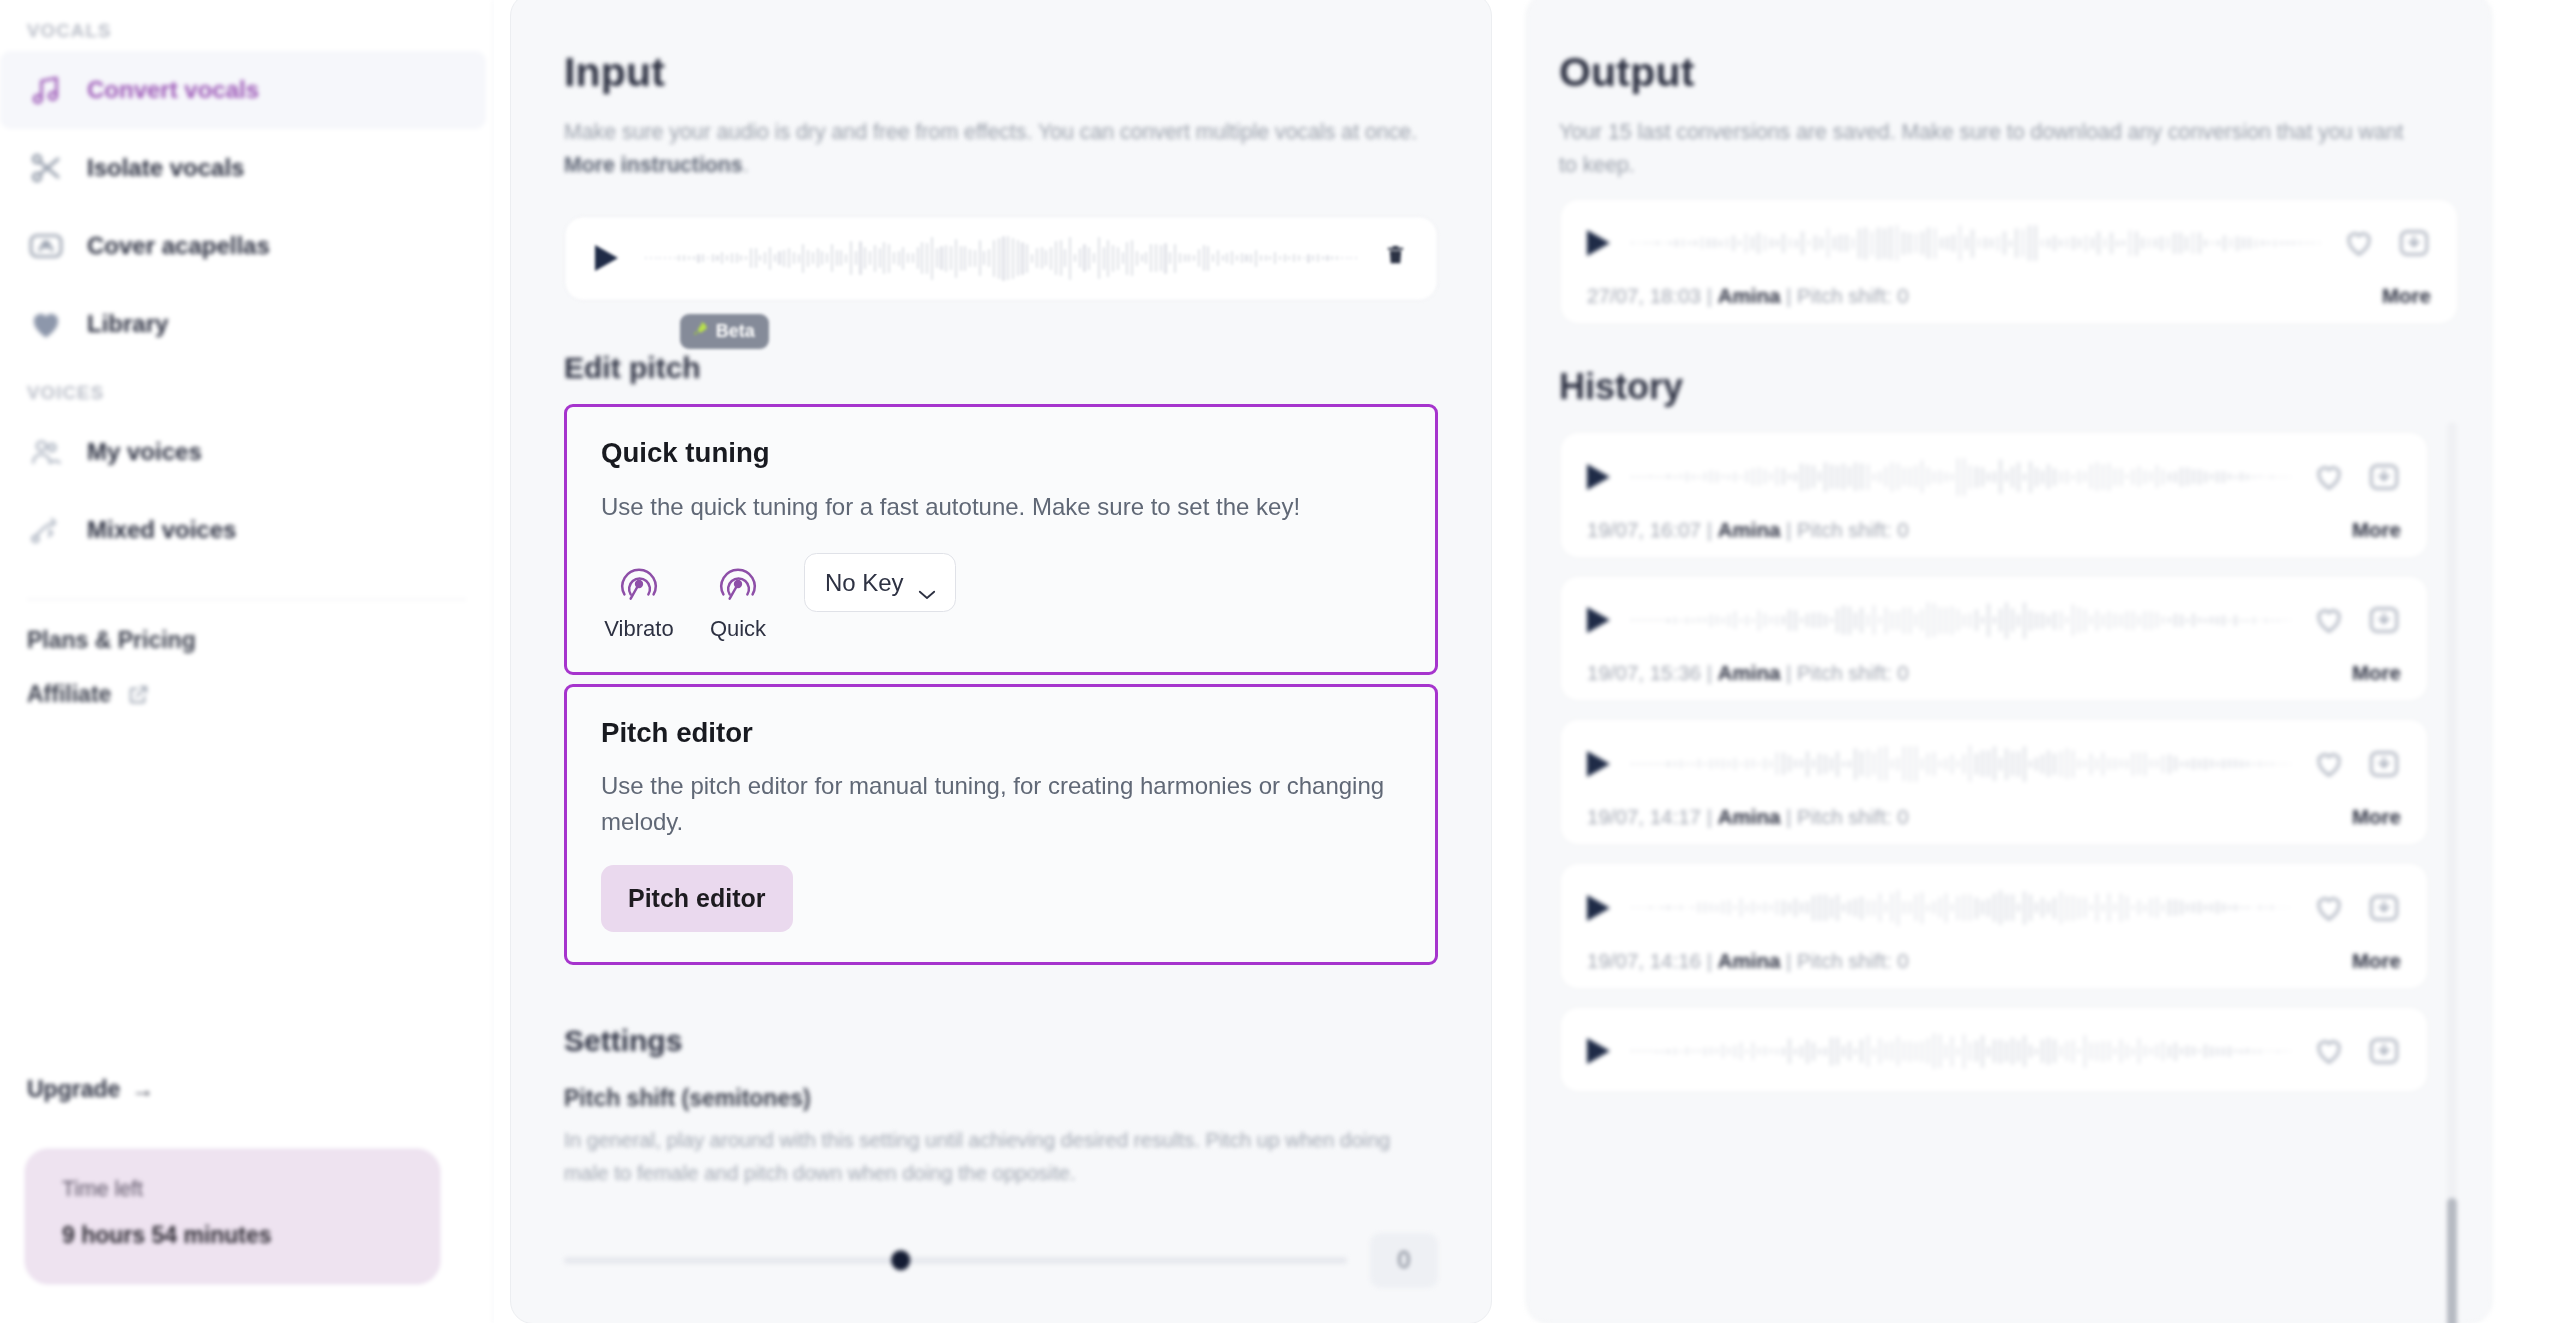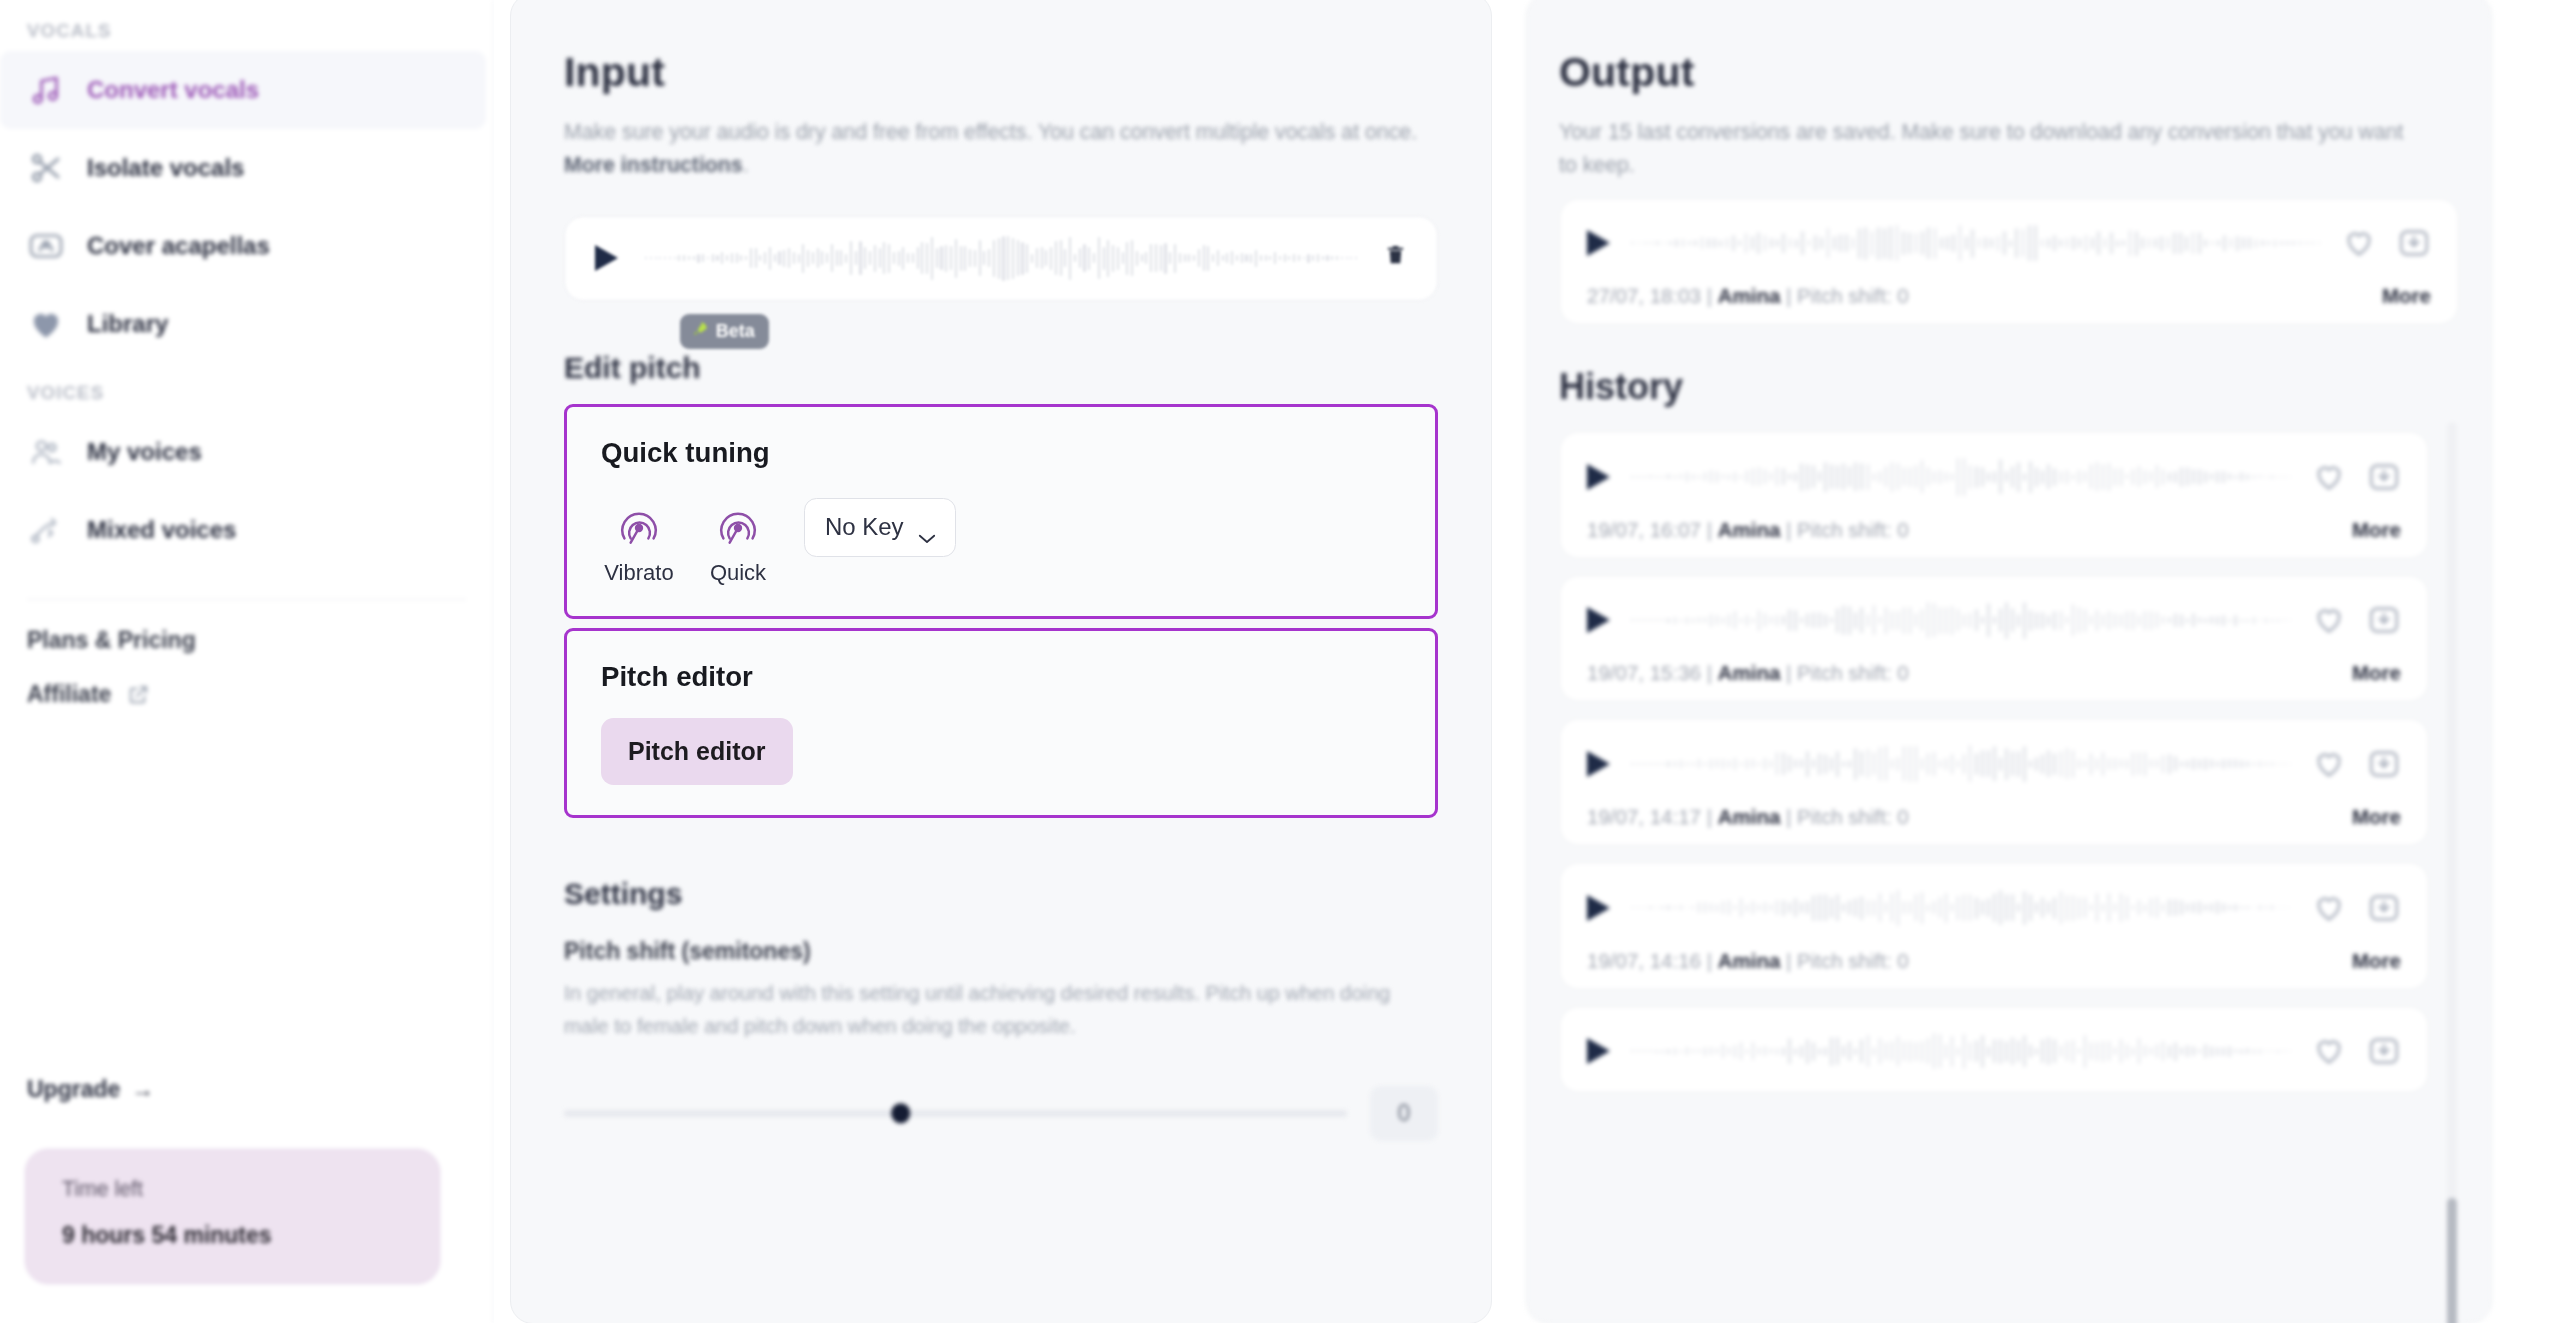--- a/index.html
+++ b/index.html
@@ -464,20 +464,21 @@
             <path d="M6 15l-2 5 5-2z" fill="#9dc43c"></path>
           </svg>
         </span>
         <span>Beta</span>
       </div>
       <h2 class="h2 blurry">Edit pitch</h2>
     </div>
 
     <div class="hl-box first">
       <div class="box-title">Quick tuning</div>
+      <div class="box-desc">Use the quick tuning for a fast autotune. Make sure to set the key!</div>
       <div class="knob-row">
 
         <div class="knob">
           <span>
             <svg viewBox="0 0 48 48" fill="none" stroke="#8e4fa8" stroke-width="2.4" stroke-linecap="round">
               <path d="M10 34a16 16 0 1 1 28 0"></path>
               <path d="M16 34a10 10 0 1 1 17 0"></path>
               <circle cx="24" cy="24" r="4" fill="#8e4fa8" stroke="none"></circle>
               <path d="M24 24L16 38"></path>
             </svg>
@@ -503,20 +504,21 @@
             <svg viewBox="0 0 20 12" fill="none" stroke="#2d3142" stroke-width="2" stroke-linecap="round" stroke-linejoin="round">
               <path d="M2 3l8 7 8-7"></path>
             </svg>
           </span>
         </div>
       </div>
     </div>
 
     <div class="hl-box second">
       <div class="box-title">Pitch editor</div>
+      <div class="box-desc">Use the pitch editor for manual tuning, for creating harmonies or changing melody.</div>
       <button class="pe-btn">Pitch editor</button>
     </div>
 
     <div class="settings blurry">
       <h2 class="h2">Settings</h2>
       <div class="set-label">Pitch shift (semitones)</div>
       <div class="set-desc">In general, play around with this setting until achieving desired results. Pitch up when doing male to female and pitch down when doing the opposite.</div>
       <div class="slider-row">
         <div class="track">
           <div class="thumb"></div>

